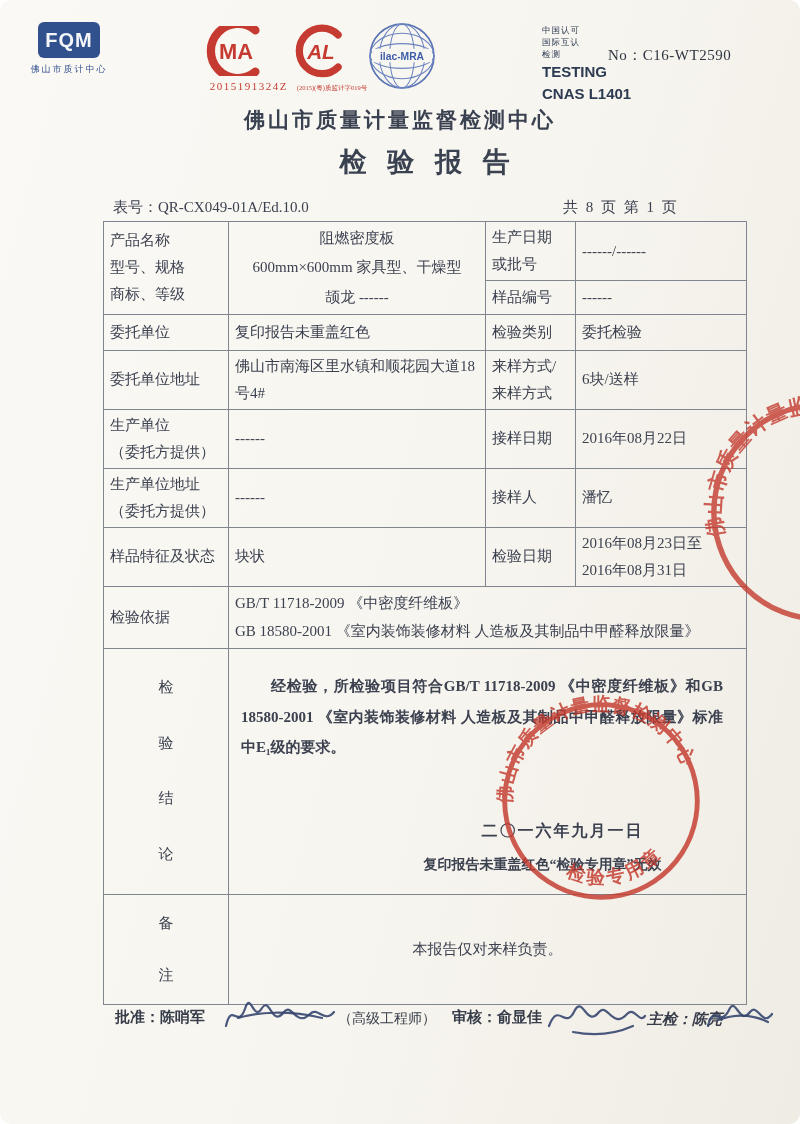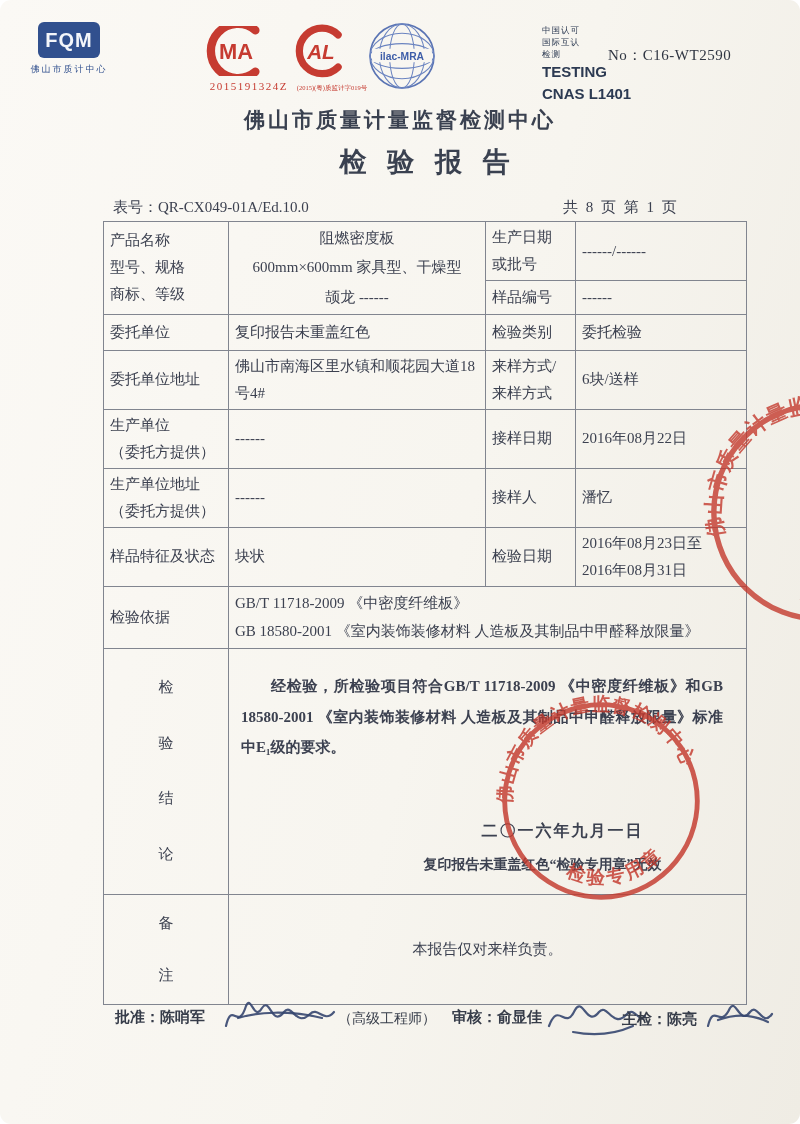--- a/index.html
+++ b/index.html
@@ -199,21 +199,21 @@
   <div class="abs foot foot-title" style="left:338px;top:1010px;">（高级工程师）</div>
 
   <div class="abs foot" style="left:452px;top:1008px;">
     <span>审核：</span><span>俞显佳</span>
   </div>
   <svg class="abs" style="left:543px;top:990px;" width="108" height="52" viewBox="0 0 108 52">
     <path class="sig" d="M6,36 C16,10 22,42 32,20 C40,6 44,38 56,22 C64,12 70,40 84,24 C92,16 96,34 102,26"></path>
     <path class="sig" d="M30,42 C50,46 72,44 90,36"></path>
   </svg>
 
-  <div class="abs foot" style="left:622px;top:1010px;">
+  <div class="abs foot" style="left:647px;top:1010px;font-style:italic;">
     <span>主检：</span><span>陈亮</span>
   </div>
   <svg class="abs" style="left:700px;top:992px;" width="78" height="48" viewBox="0 0 78 48">
     <path class="sig" d="M8,34 C14,10 20,38 30,16 C36,6 40,34 50,20 C58,10 62,36 72,22"></path>
     <path class="sig" d="M18,28 C34,22 52,22 68,30"></path>
   </svg>
 
   <svg class="abs stamp stamp-big" viewBox="0 0 220 220">
     <defs>
       <path id="arcT1" d="M 26,146 A 92 92 0 1 1 194,146"></path>

